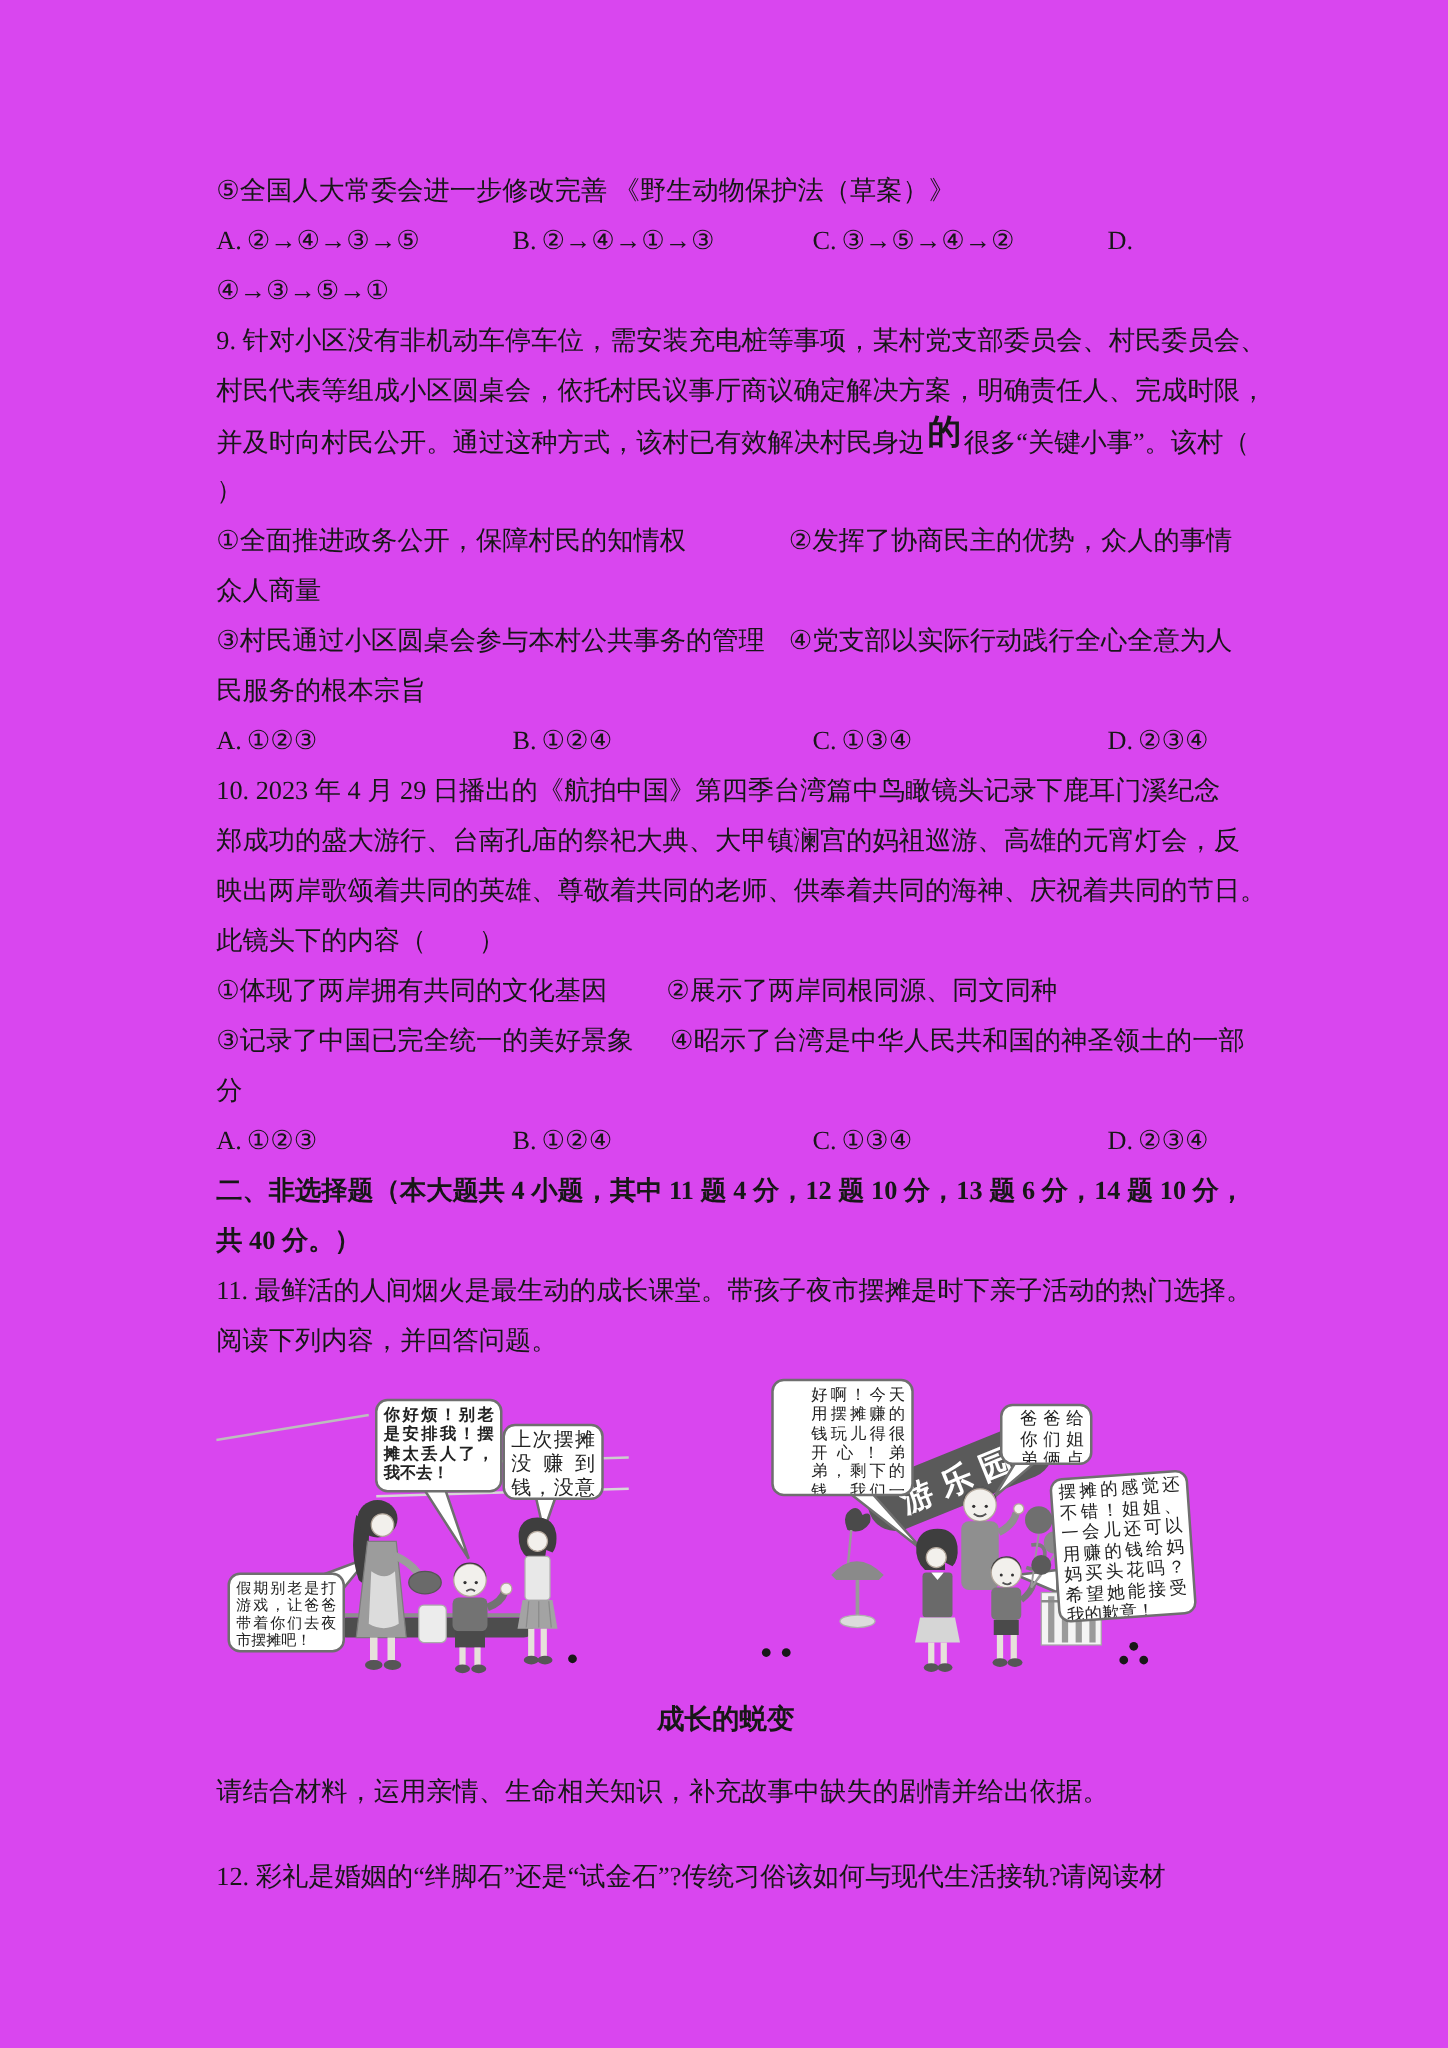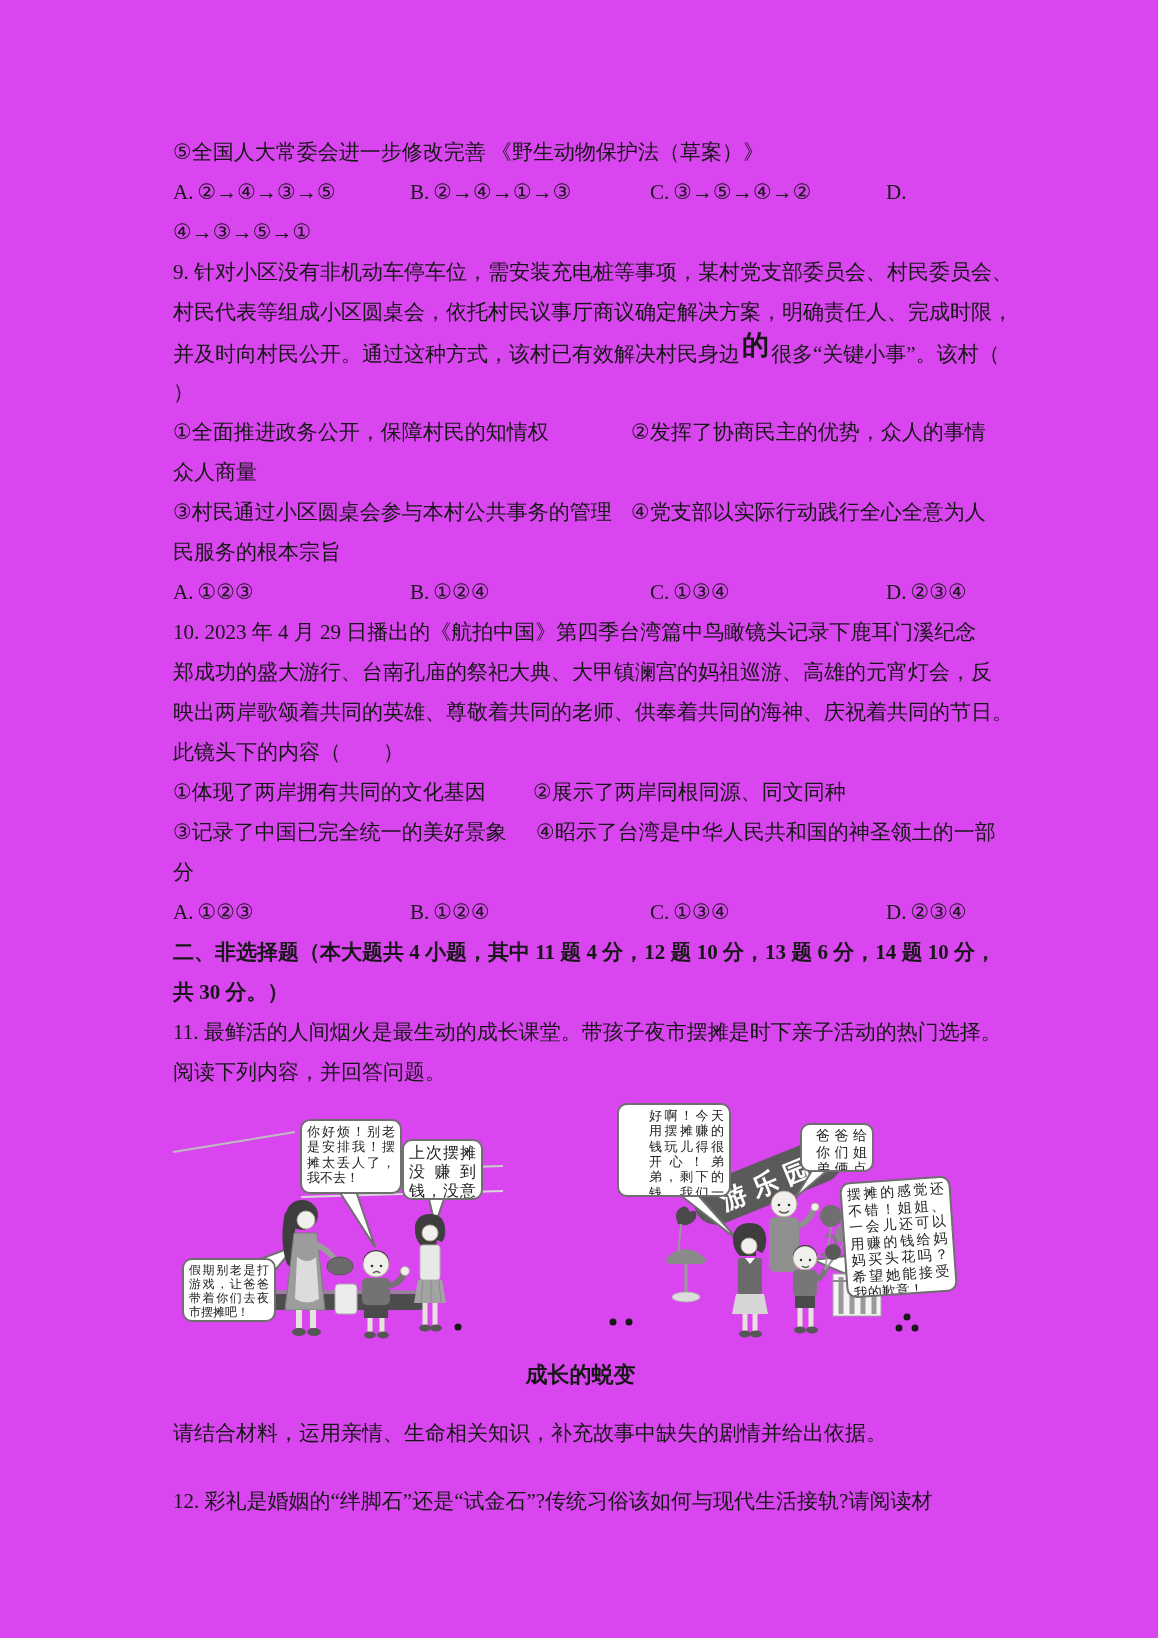--- a/index.html
+++ b/index.html
@@ -15,21 +15,21 @@
   .opt .val{margin-left:4px;}
   .bold-de{font-weight:700;font-size:27px;position:relative;top:-7px;margin:0 2px;}
   .b{font-weight:700;}
   
   .comic{position:relative;height:248px;margin-top:2px;}
   .comic svg.art{position:absolute;left:0;top:0;z-index:1;}
   .bub{position:absolute;z-index:3;background:#fff;border:2px solid #6f6f6f;border-radius:10px;
        padding:3px 5px;box-sizing:border-box;color:#222;overflow:hidden;
        line-height:1.18;text-align:justify;}
   .bub-mom{left:9px;top:164px;width:94px;height:64px;font-size:12px;}
-  .bub-boyl{left:127px;top:25px;width:102px;height:75px;font-size:13px;}
+  .bub-boyl{left:127px;top:25px;width:102px;height:75px;font-size:13px;font-weight:bold;}
   .bub-girll{left:229px;top:45px;width:81px;height:61px;font-size:16px;}
   .bub-sister{left:444px;top:9px;width:114px;height:94px;font-size:13px;padding-left:30px;}
   .bub-dad{left:627px;top:29px;width:74px;height:49px;font-size:14px;padding-left:14px;}
   .bub-boyr{left:670px;top:85px;width:111px;height:116px;font-size:14px;transform:rotate(-4deg);}
   .caption{text-align:center;font-weight:700;margin-top:21px;height:24px;line-height:24px;font-size:22px;}
   .task{margin-top:26px;height:40px;white-space:nowrap;}
   .q12line{margin-top:28px;height:40px;white-space:nowrap;}
 </style>
 </head>
 <body>
@@ -81,21 +81,21 @@
     </div>
     <div class="ln">分</div>
     <div class="ln opts">
       <span class="opt" style="left:0"><span>A.</span><span class="val">①②③</span></span>
       <span class="opt" style="left:237px"><span>B.</span><span class="val">①②④</span></span>
       <span class="opt" style="left:477px"><span>C.</span><span class="val">①③④</span></span>
       <span class="opt" style="left:713px"><span>D.</span><span class="val">②③④</span></span>
     </div>
 
     <div class="ln b">二、非选择题（本大题共 4 小题，其中 11 题 4 分，12 题 10 分，13 题 6 分，14 题 10 分，</div>
-    <div class="ln b">共 30 分。）</div>
+    <div class="ln b">共 40 分。）</div>
 
     <div class="ln">11.  最鲜活的人间烟火是最生动的成长课堂。带孩子夜市摆摊是时下亲子活动的热门选择。</div>
     <div class="ln">阅读下列内容，并回答问题。</div>
 
     <div class="comic">
       <svg class="art" width="815" height="248" viewBox="0 0 815 248">
 
         <line x1="128" y1="78" x2="330" y2="72" stroke="#cccccc" stroke-width="2"></line>
         <line x1="128" y1="103" x2="330" y2="97" stroke="#d6d6d6" stroke-width="2"></line>
         <line x1="0" y1="58" x2="122" y2="38" stroke="#bdbdbd" stroke-width="2"></line>

